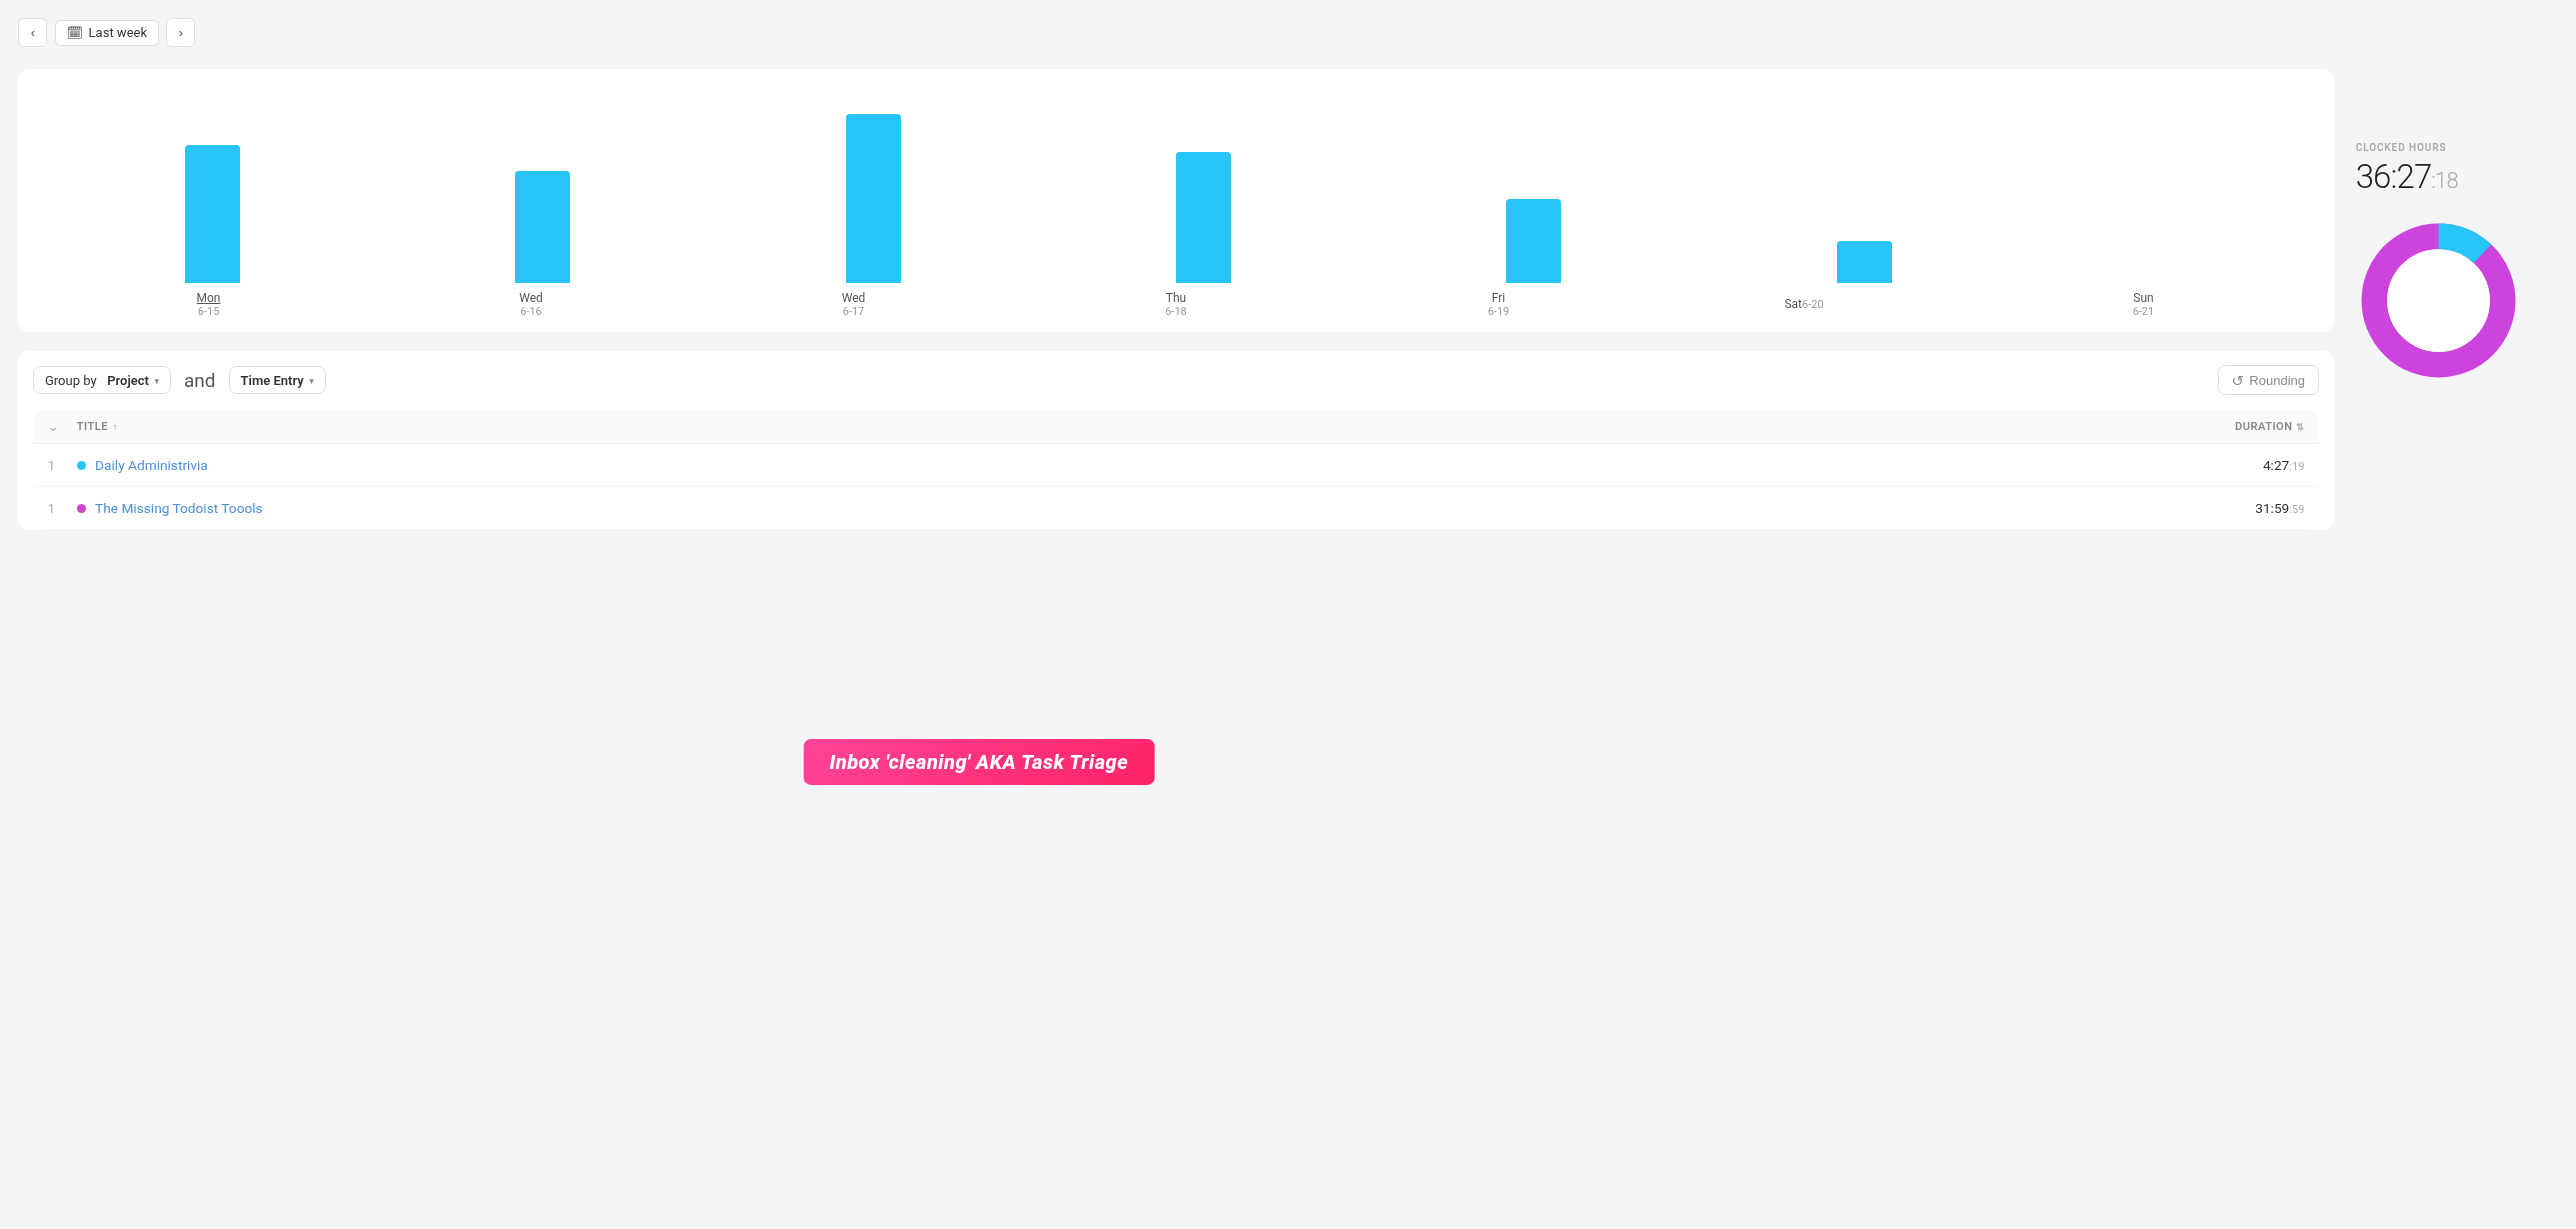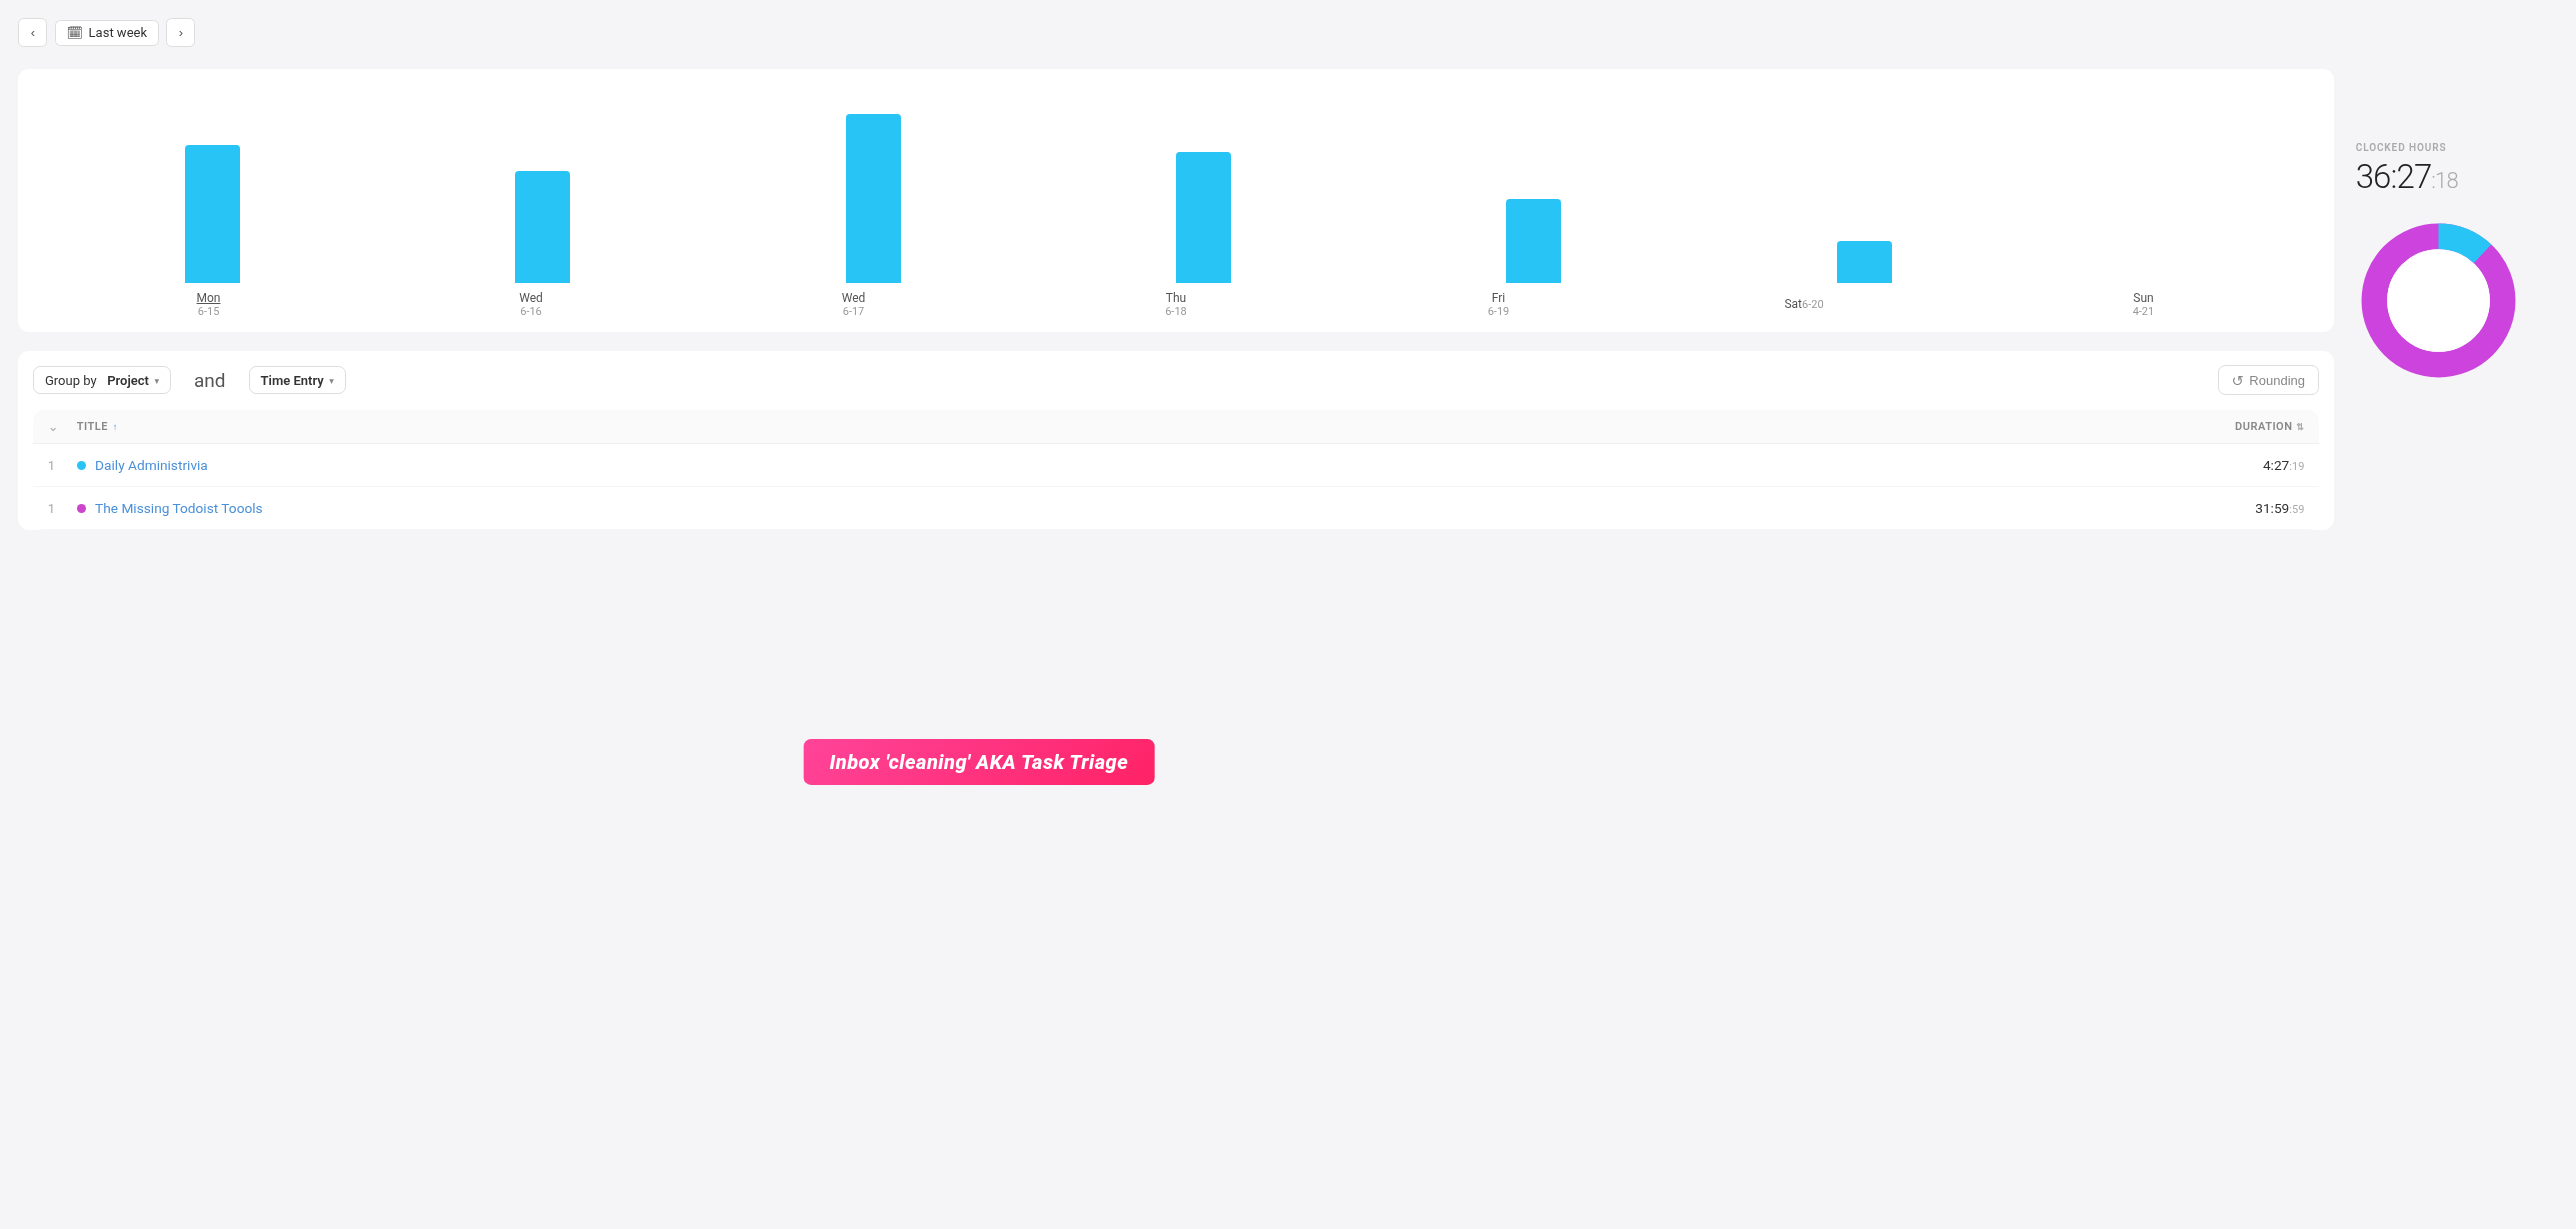--- a/index.html
+++ b/index.html
@@ -65,21 +65,21 @@
     .bar {
       width: 55px;
       background: #29c4f6;
       border-radius: 3.7px 3.7px 0 0;
       transition: opacity 0.2s;
     }
 
     .controls-row {
       display: flex;
       align-items: center;
-      gap: 23px;
+      gap: 13px;
       margin-bottom: 14.7px;
     }
 
     .group-selector {
       display: flex;
       align-items: center;
       gap: 3.7px;
       border: 0.9px solid #ddd;
       border-radius: 7.3px;
       padding: 5.5px 11px;
@@ -322,21 +322,21 @@
           <div style="display: flex; flex-direction: column; align-items: center; width: 73px;">
             <span style="font-size:12px;color:#555;">Fri</span>
             <span style="font-size:11px;color:#999;">6-19</span>
           </div>
           <div style="display: flex; flex-direction: row; align-items: center; width: 73px;">
             <span style="font-size:12px;color:#555;">Sat</span>
             <span style="font-size:11px;color:#999;">6-20</span>
           </div>
           <div style="display: flex; flex-direction: column; align-items: center; width: 73px;">
             <span style="font-size:12px;color:#555;">Sun</span>
-            <span style="font-size:11px;color:#999;">4-21</span>
+            <span style="font-size:11px;color:#999;">6-21</span>
           </div>
         </div>
     </div>
 
     <div class="controls-and-table">
       <div class="controls-row">
         <div class="group-selector">
           <span>Group by</span>
           &nbsp;<strong>Project</strong>
           <span class="arrow">▾</span>

